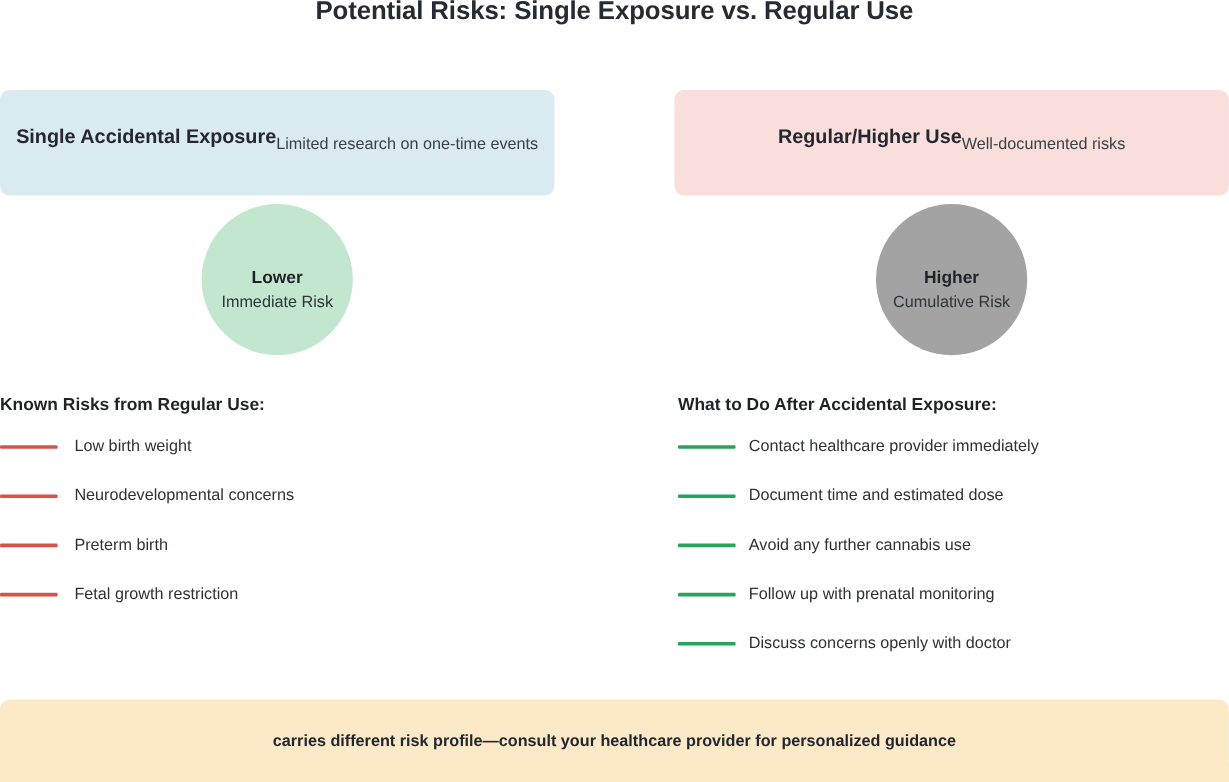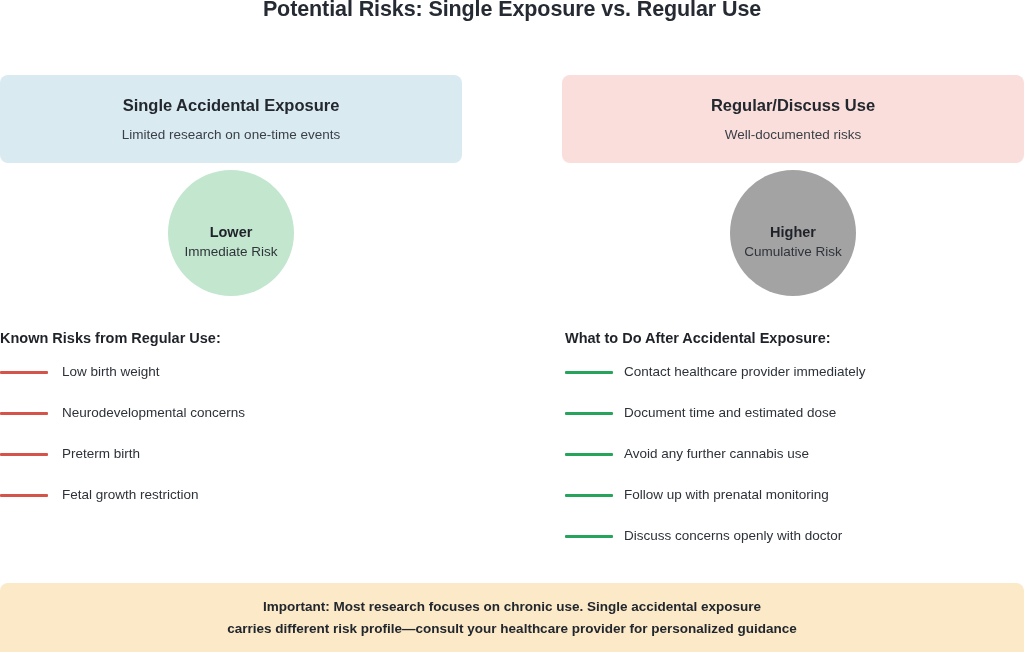--- a/index.html
+++ b/index.html
@@ -31,21 +31,21 @@
   }
 
   
   .col-card {
     position: absolute;
     top: 75px;
     height: 88px;
     border-radius: 8px;
     box-sizing: border-box;
     display: flex;
-    flex-direction: column;
+    flex-direction: row;
     align-items: center;
     justify-content: center;
   }
   #card-left  { left: 0px;   width: 462px; background: #daeaf1; }
   #card-right { left: 562px; width: 462px; background: #f9dedb; }
 
   .card-title {
     font-size: 16.5px;
     font-weight: bold;
     color: #23272e;
@@ -155,21 +155,21 @@
 <body>
 
 <div id="page-title">Potential Risks: Single Exposure vs. Regular Use</div>
 
 <div class="col-card" id="card-left" style="background: rgb(218, 234, 241);">
   <div class="card-title">Single Accidental Exposure</div>
   <div class="card-sub">Limited research on one-time events</div>
 </div>
 
 <div class="col-card" id="card-right" style="background: rgb(249, 222, 219);">
-  <div class="card-title">Regular/Discuss Use</div>
+  <div class="card-title">Regular/Higher Use</div>
   <div class="card-sub">Well-documented risks</div>
 </div>
 
 <div class="risk-circle" id="circle-left" style="background: rgb(194, 230, 206);">
   <div class="circle-level">Lower</div>
   <div class="circle-caption">Immediate Risk</div>
 </div>
 
 <div class="risk-circle" id="circle-right" style="background: #a3a3a3;">
   <div class="circle-level">Higher</div>
@@ -216,15 +216,14 @@
     <span class="bullet-dash" style="background: rgb(39, 164, 92);"></span>
     <span class="item-label">Follow up with prenatal monitoring</span>
   </div>
   <div class="list-item">
     <span class="bullet-dash" style="background: rgb(39, 164, 92);"></span>
     <span class="item-label">Discuss concerns openly with doctor</span>
   </div>
 </div>
 
 <div id="footer-banner" style="background: rgb(251, 233, 200);">
-  <div class="footer-line">Important: Most research focuses on chronic use. Single accidental exposure</div>
   <div class="footer-line">carries different risk profile—consult your healthcare provider for personalized guidance</div>
 </div>
 
 </body></html>

